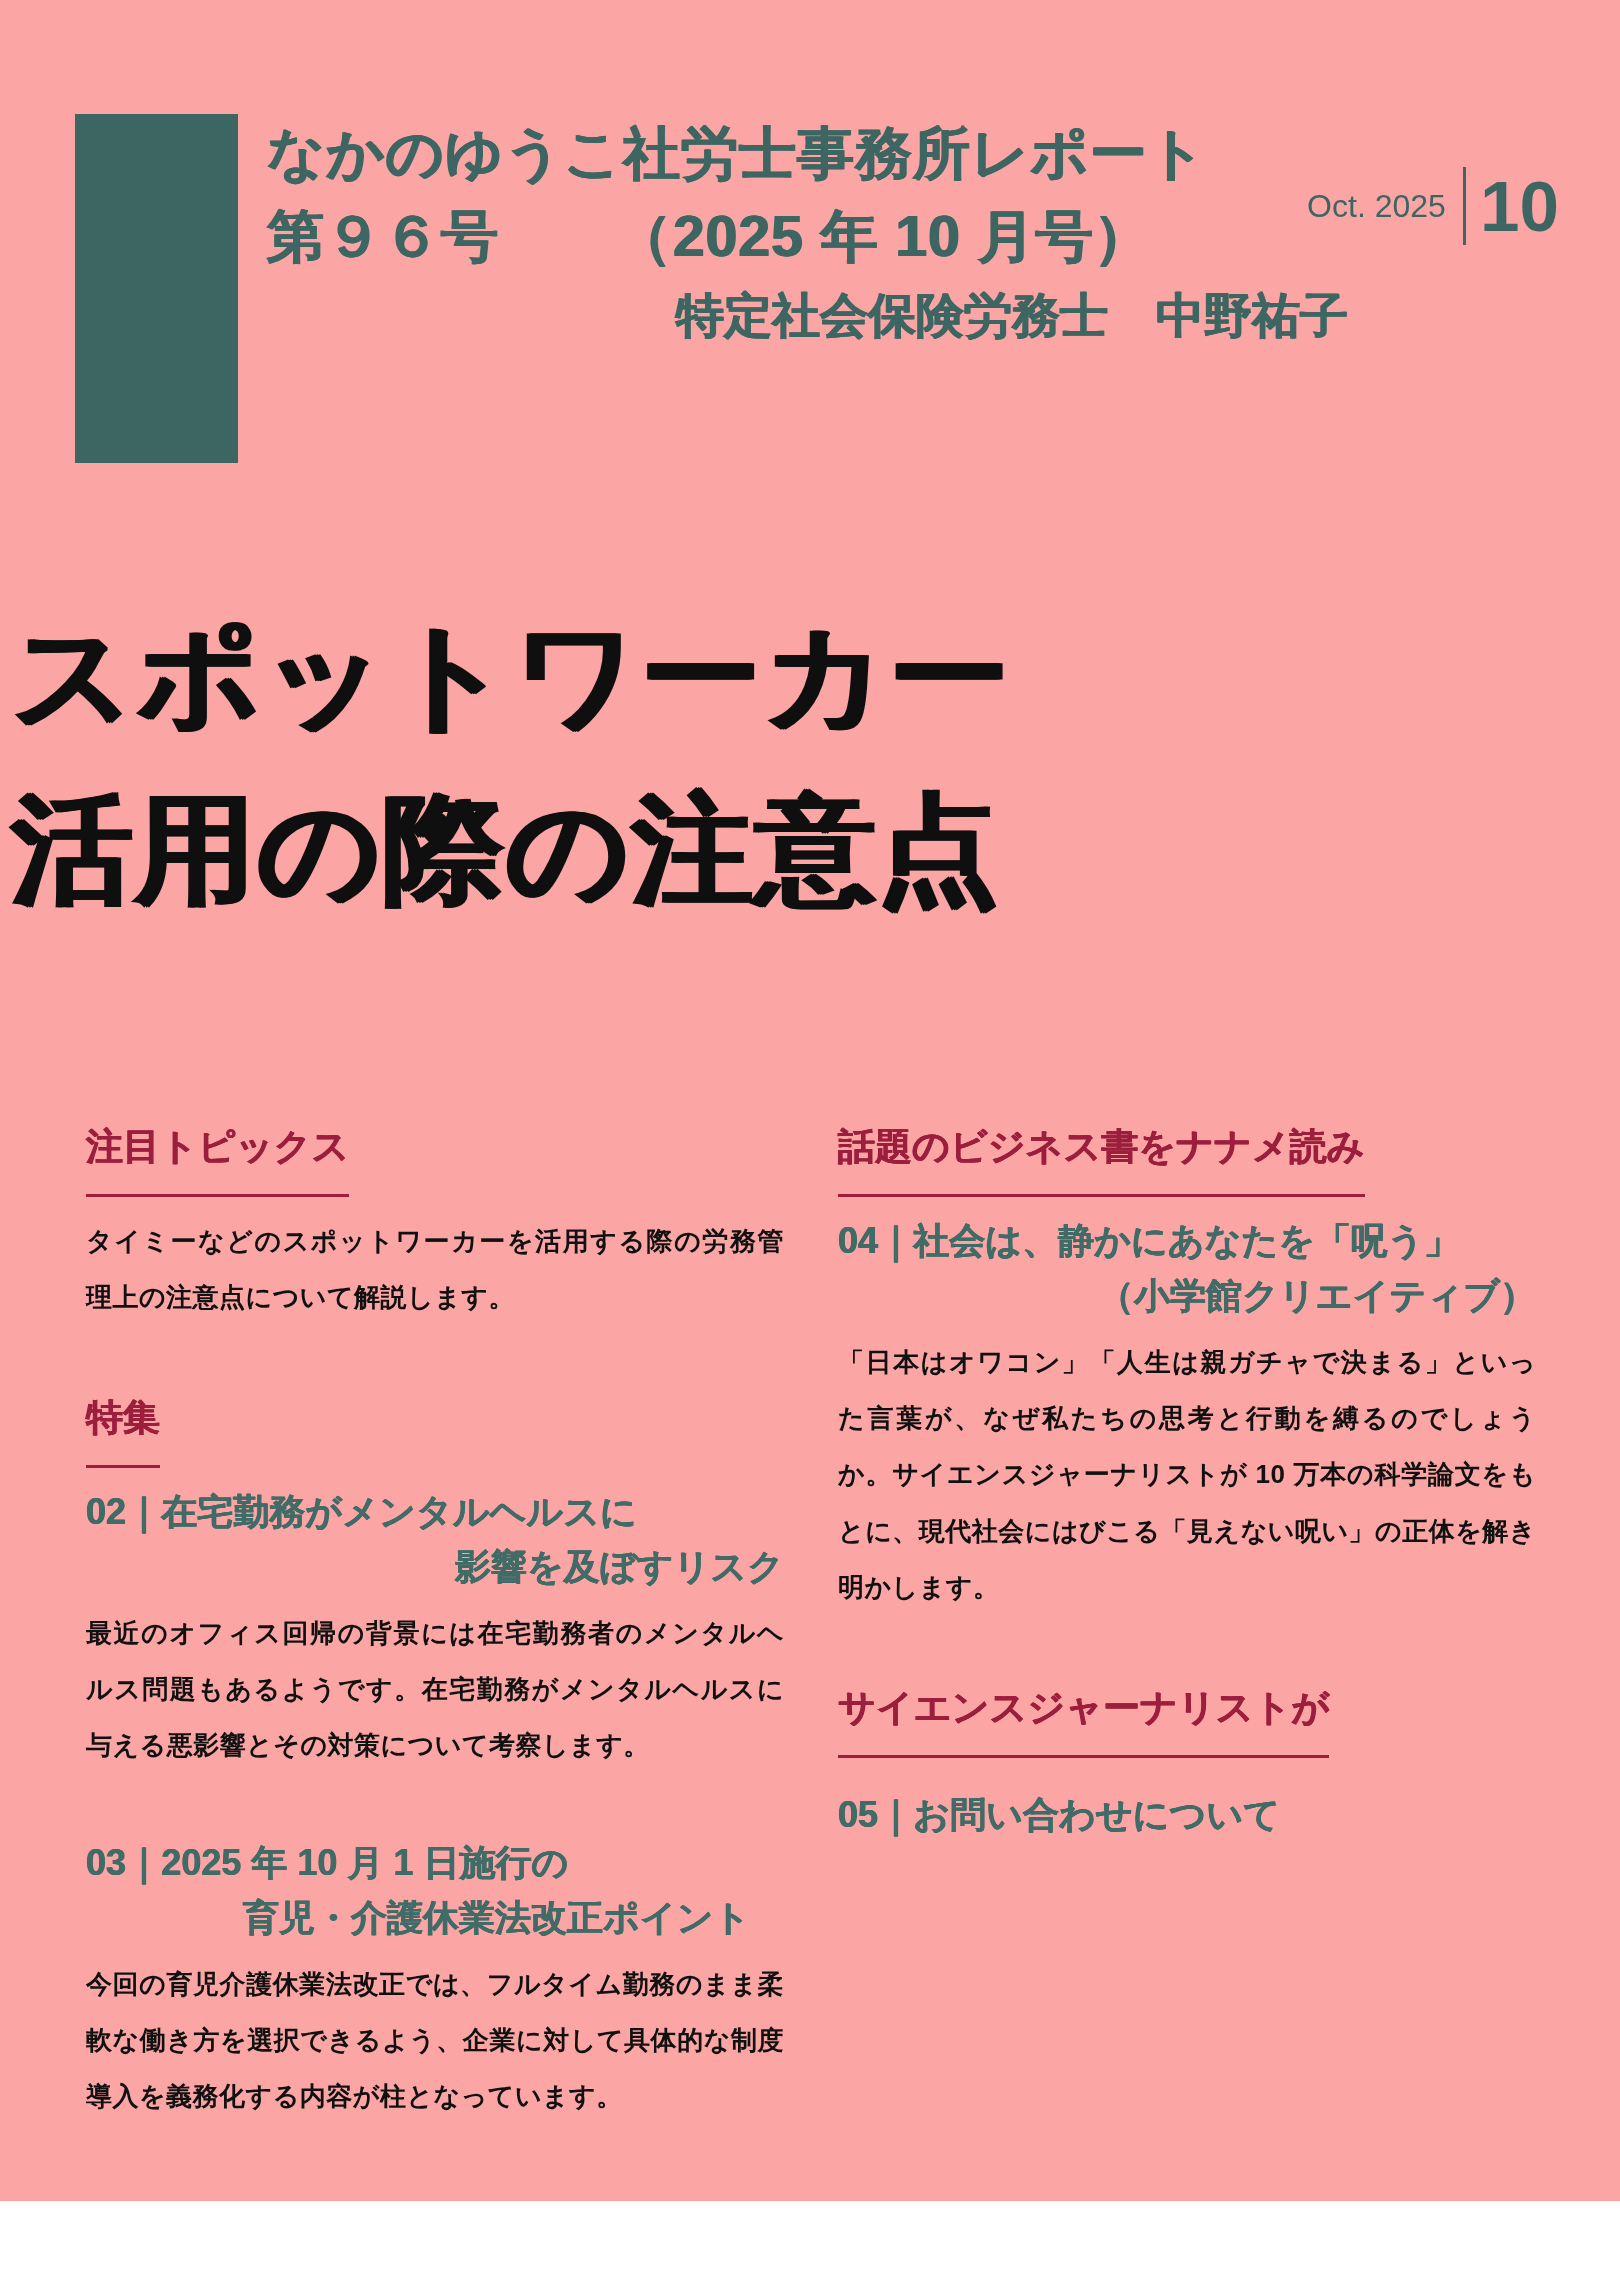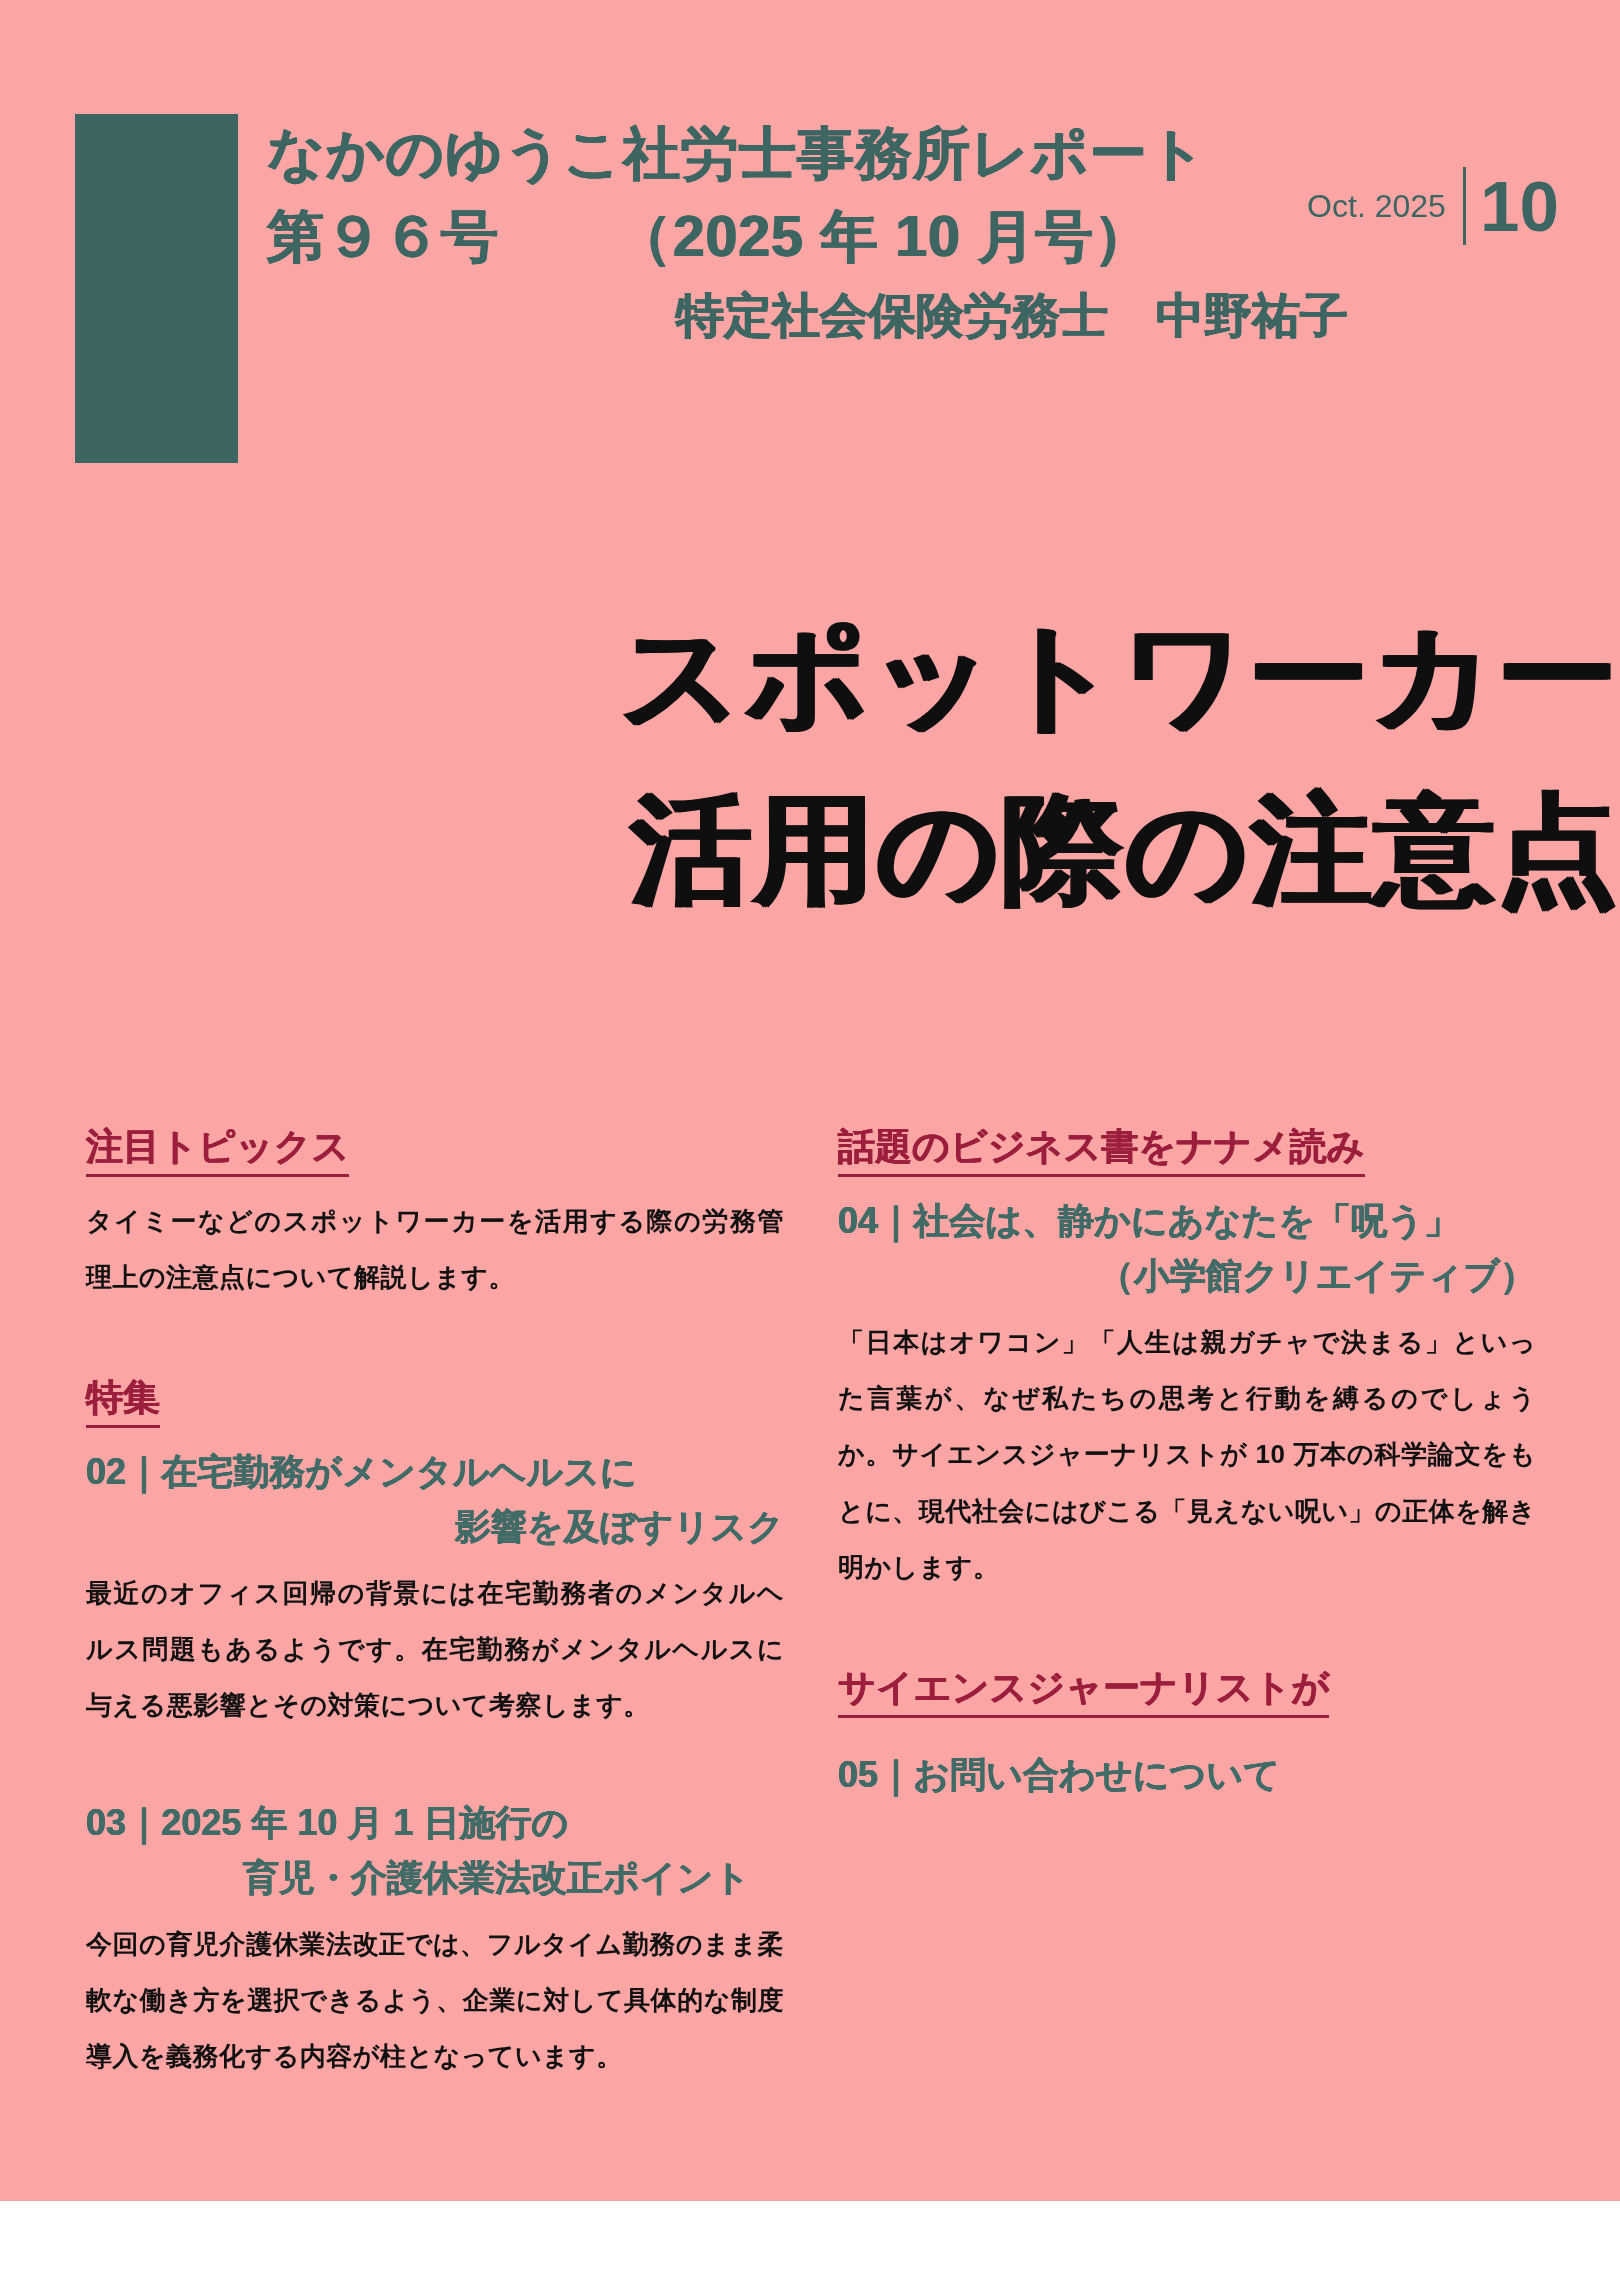--- a/index.html
+++ b/index.html
@@ -49,39 +49,39 @@
   }
   .issue-divider {
     width:2.9px; height:78px; background:var(--teal); margin-right:13.7px;
   }
   .issue-number {
     font-size:71px; font-weight:700; color:var(--teal); line-height:1;
   }
 
   
   .main-title {
-    position:absolute; left:0; right:0; top:588px;
-    text-align:right;
+    position:absolute; left:12px; right:0; top:588px;
+    text-align:left;
     color:#0f0f0f;
     font-size:120px; font-weight:900;
     line-height:1.45; letter-spacing:2.9px;
     text-shadow:0.02em 0 currentColor, -0.02em 0 currentColor;
     white-space:nowrap;
   }
 
   
   .col { position:absolute; top:1122px; }
   .col-left  { left:86px;  width:698px; }
   .col-right { left:838px; width:698px; }
 
   .sec-heading-row { margin-bottom:15.7px; }
   .sec-heading {
     display:inline-block;
     font-size:37px; font-weight:700; color:var(--red);
-    padding-bottom:2px; border-bottom:3.9px solid var(--red);
+    padding-bottom:22px; border-bottom:3.9px solid var(--red);
     white-space:nowrap;
     text-shadow:0.012em 0 currentColor, -0.012em 0 currentColor;
   }
   .item-title {
     font-size:36px; font-weight:700; color:var(--teal-item);
     line-height:1.55; white-space:nowrap;
     text-shadow:0.012em 0 currentColor, -0.012em 0 currentColor;
   }
   .t-right  { text-align:right; }
   .t-indent { padding-left:157px; }

